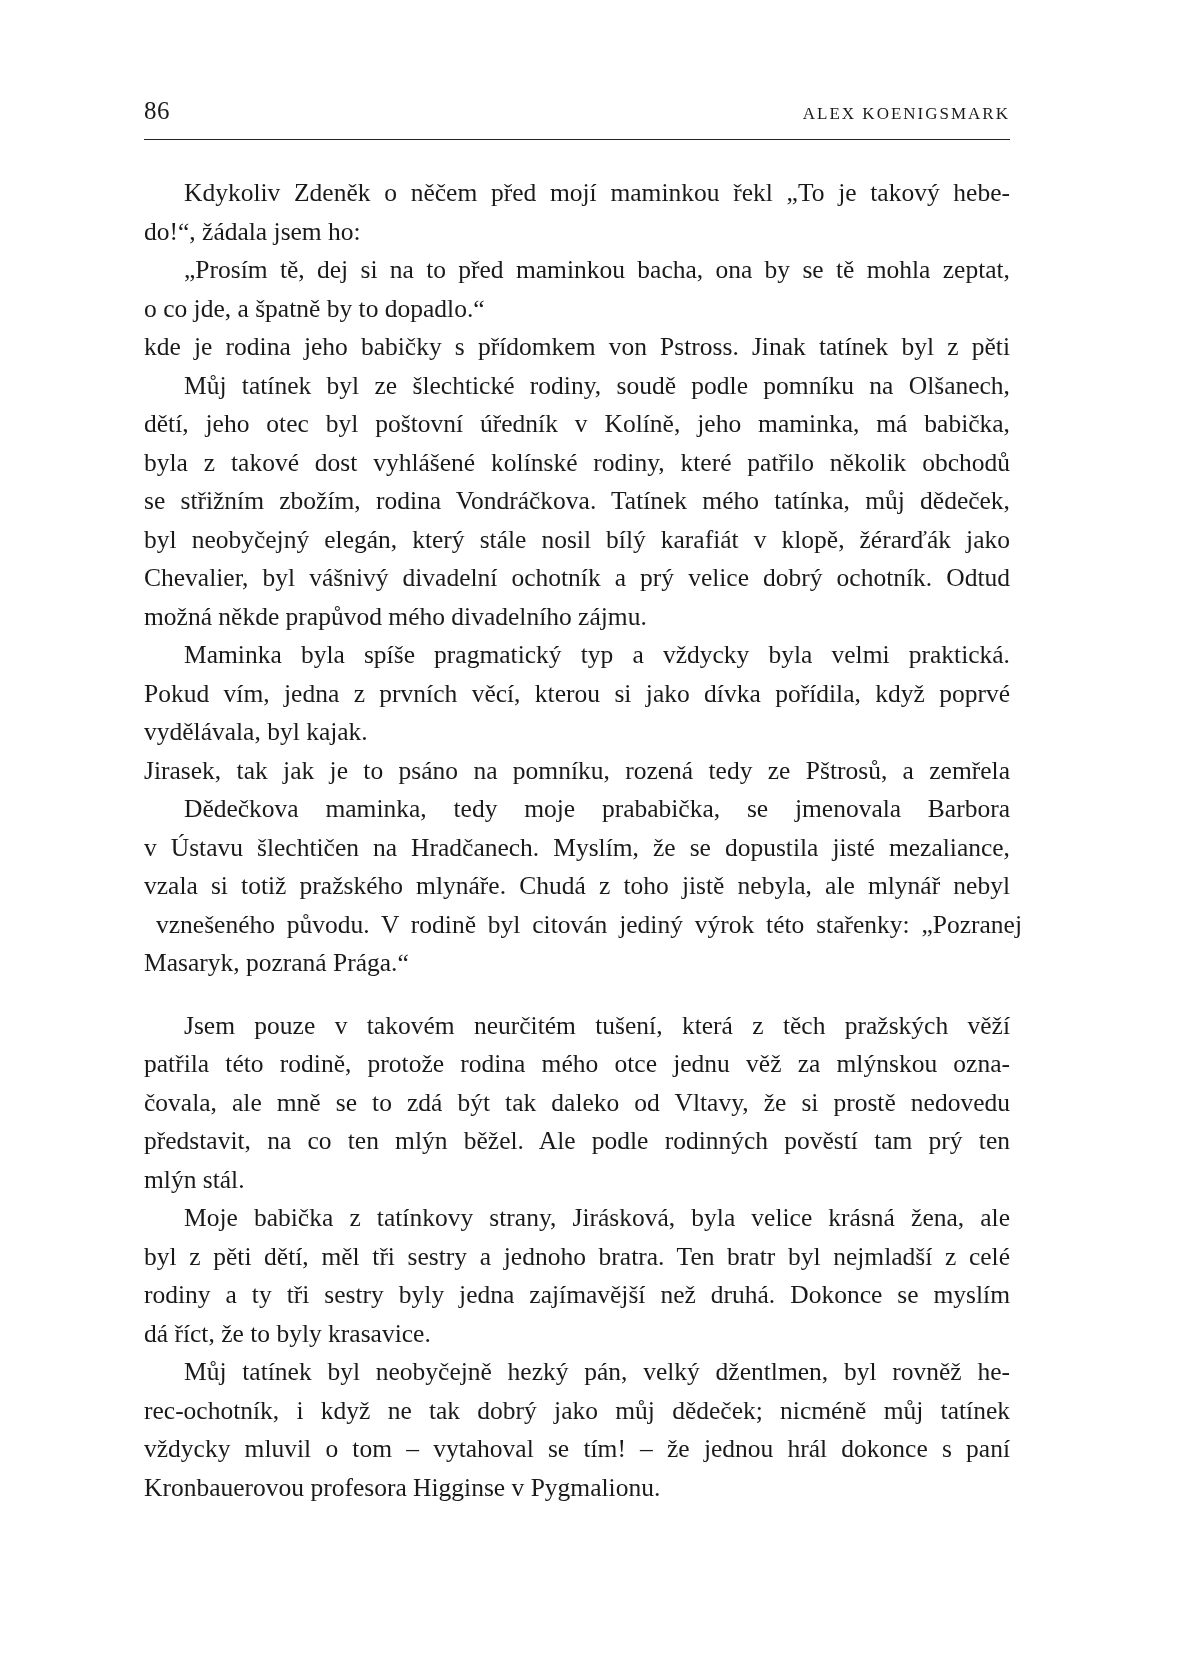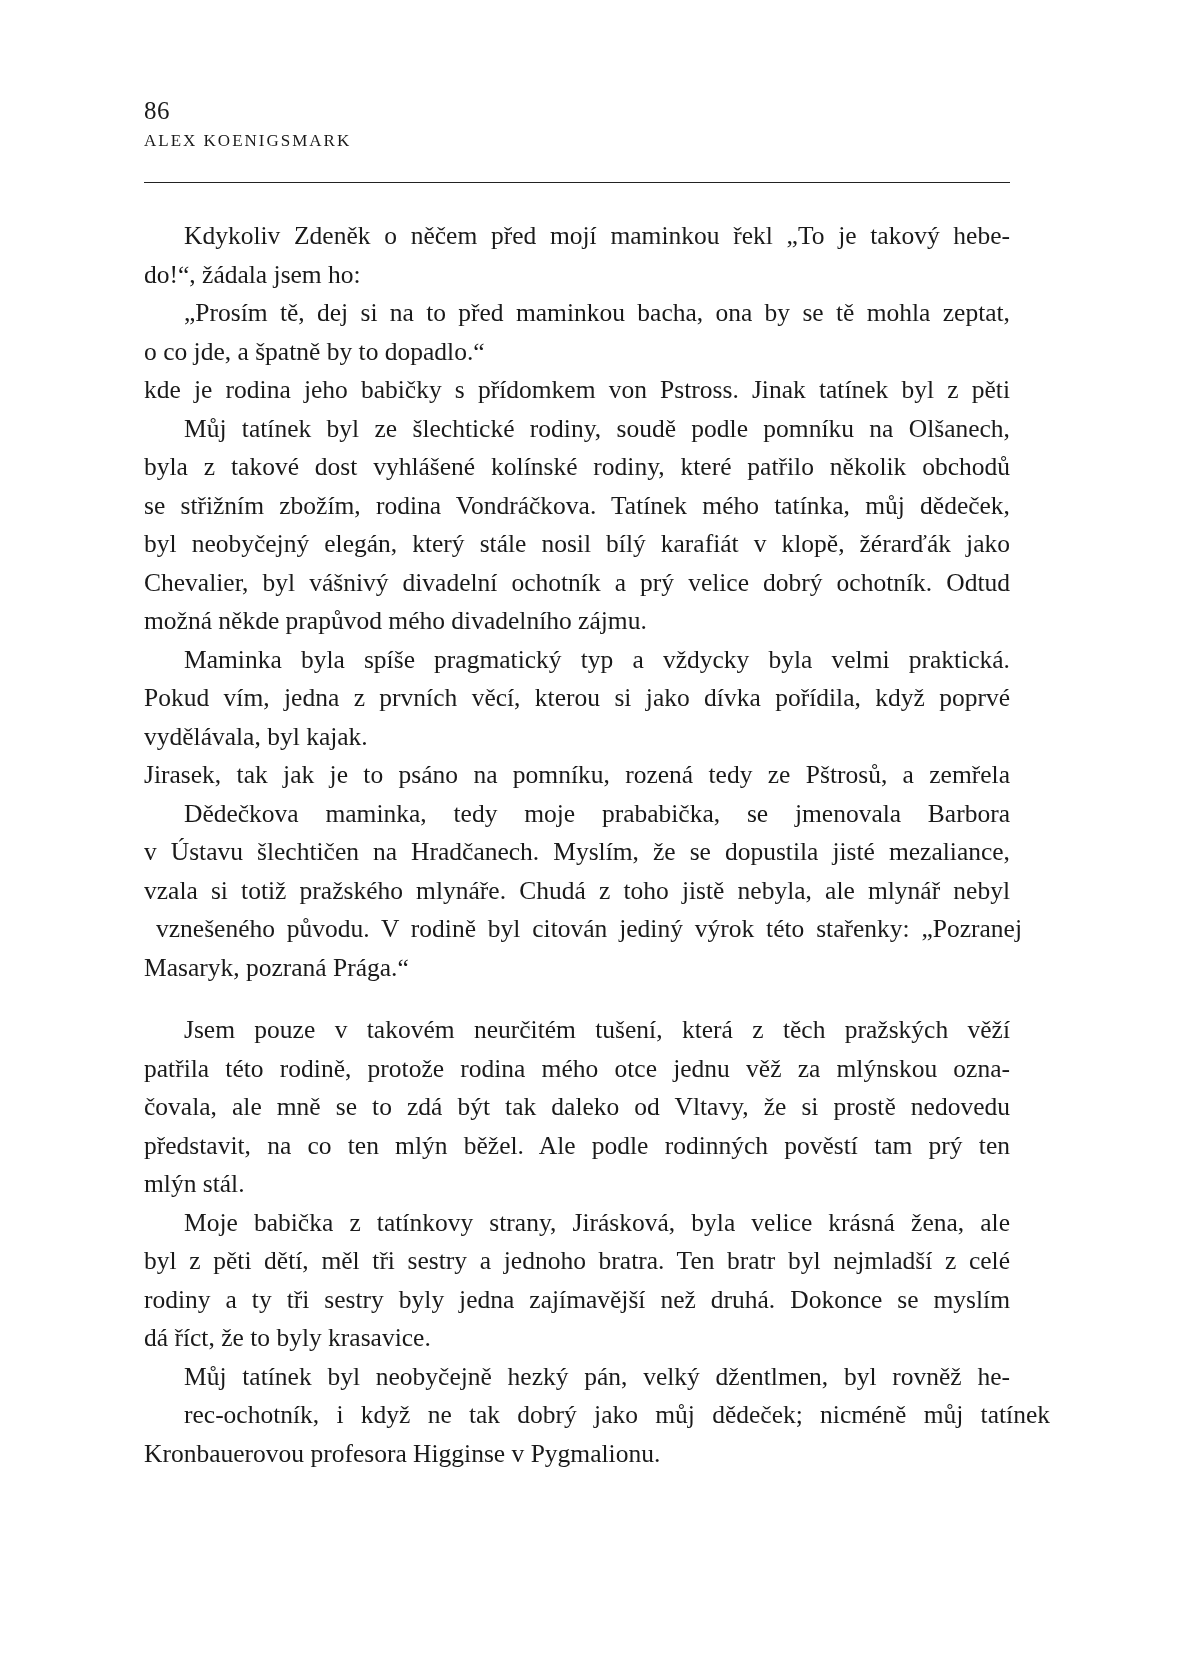--- a/index.html
+++ b/index.html
@@ -20,23 +20,22 @@
       left: 144px;
       top: 96px;
       width: 866px;
     }
     .running-head {
       display: flex;
       justify-content: space-between;
       align-items: baseline;
       font-size: 25px;
       line-height: 30px;
-      padding-bottom: 26px;
+      padding-bottom: 10px;
       border-bottom: 1.5px solid #222;
-      flex-direction: column;
     }
     .page-number {
       letter-spacing: 0.5px;
     }
     .author {
       font-size: 17px;
       letter-spacing: 2px;
     }
     .body-text {
       margin-top: 34px;
@@ -70,20 +69,21 @@
         <span class="line indent" style="width: 826px; overflow: visible;">Kdykoliv Zdeněk o něčem před mojí maminkou řekl „To je takový hebe-</span>
         <span class="line last" style="width: 866px; overflow: visible;">do!“, žádala jsem ho:</span>
       </div>
       <div class="paragraph">
         <span class="line indent" style="width: 826px; overflow: visible;">„Prosím tě, dej si na to před maminkou bacha, ona by se tě mohla zeptat,</span>
         <span class="line last" style="width: 866px; overflow: visible;">o co jde, a špatně by to dopadlo.“</span>
       </div>
       <div class="paragraph">
         <span class="line" style="width: 866px; overflow: visible;">kde je rodina jeho babičky s přídomkem von Pstross. Jinak tatínek byl z pěti</span>
         <span class="line indent" style="width: 826px; overflow: visible;">Můj tatínek byl ze šlechtické rodiny, soudě podle pomníku na Olšanech,</span>
+        <span class="line" style="width: 866px; overflow: visible;">dětí, jeho otec byl poštovní úředník v Kolíně, jeho maminka, má babička,</span>
         <span class="line" style="width: 866px; overflow: visible;">byla z takové dost vyhlášené kolínské rodiny, které patřilo několik obchodů</span>
         <span class="line" style="width: 866px; overflow: visible;">se střižním zbožím, rodina Vondráčkova. Tatínek mého tatínka, můj dědeček,</span>
         <span class="line" style="width: 866px; overflow: visible;">byl neobyčejný elegán, který stále nosil bílý karafiát v klopě, žérarďák jako</span>
         <span class="line" style="width: 866px; overflow: visible;">Chevalier, byl vášnivý divadelní ochotník a prý velice dobrý ochotník. Odtud</span>
         <span class="line last" style="width: 866px; overflow: visible;">možná někde prapůvod mého divadelního zájmu.</span>
       </div>
       <div class="paragraph">
         <span class="line indent" style="width: 826px; overflow: visible;">Maminka byla spíše pragmatický typ a vždycky byla velmi praktická.</span>
         <span class="line" style="width: 866px; overflow: visible;">Pokud vím, jedna z prvních věcí, kterou si jako dívka pořídila, když poprvé</span>
         <span class="line last" style="width: 866px; overflow: visible;">vydělávala, byl kajak.</span>
@@ -104,17 +104,18 @@
         <span class="line last" style="width: 866px; overflow: visible;">mlýn stál.</span>
       </div>
       <div class="paragraph">
         <span class="line indent" style="width: 826px; overflow: visible;">Moje babička z tatínkovy strany, Jirásková, byla velice krásná žena, ale</span>
         <span class="line" style="width: 866px; overflow: visible;">byl z pěti dětí, měl tři sestry a jednoho bratra. Ten bratr byl nejmladší z celé</span>
         <span class="line" style="width: 866px; overflow: visible;">rodiny a ty tři sestry byly jedna zajímavější než druhá. Dokonce se myslím</span>
         <span class="line last" style="width: 866px; overflow: visible;">dá říct, že to byly krasavice.</span>
       </div>
       <div class="paragraph">
         <span class="line indent" style="width: 826px; overflow: visible;">Můj tatínek byl neobyčejně hezký pán, velký džentlmen, byl rovněž he-</span>
-        <span class="line" style="width: 866px; overflow: visible; margin-left: 40px;">rec-ochotník, i když ne tak dobrý jako můj dědeček; nicméně můj tatínek</span>
+        <span class="line" style="width: 866px; overflow: visible;">rec-ochotník, i když ne tak dobrý jako můj dědeček; nicméně můj tatínek</span>
+        <span class="line" style="width: 866px; overflow: visible;">vždycky mluvil o tom – vytahoval se tím! – že jednou hrál dokonce s paní</span>
         <span class="line last" style="width: 866px; overflow: visible;">Kronbauerovou profesora Higginse v Pygmalionu.</span>
       </div>
     </div>
 </div>
 
 </body></html>

